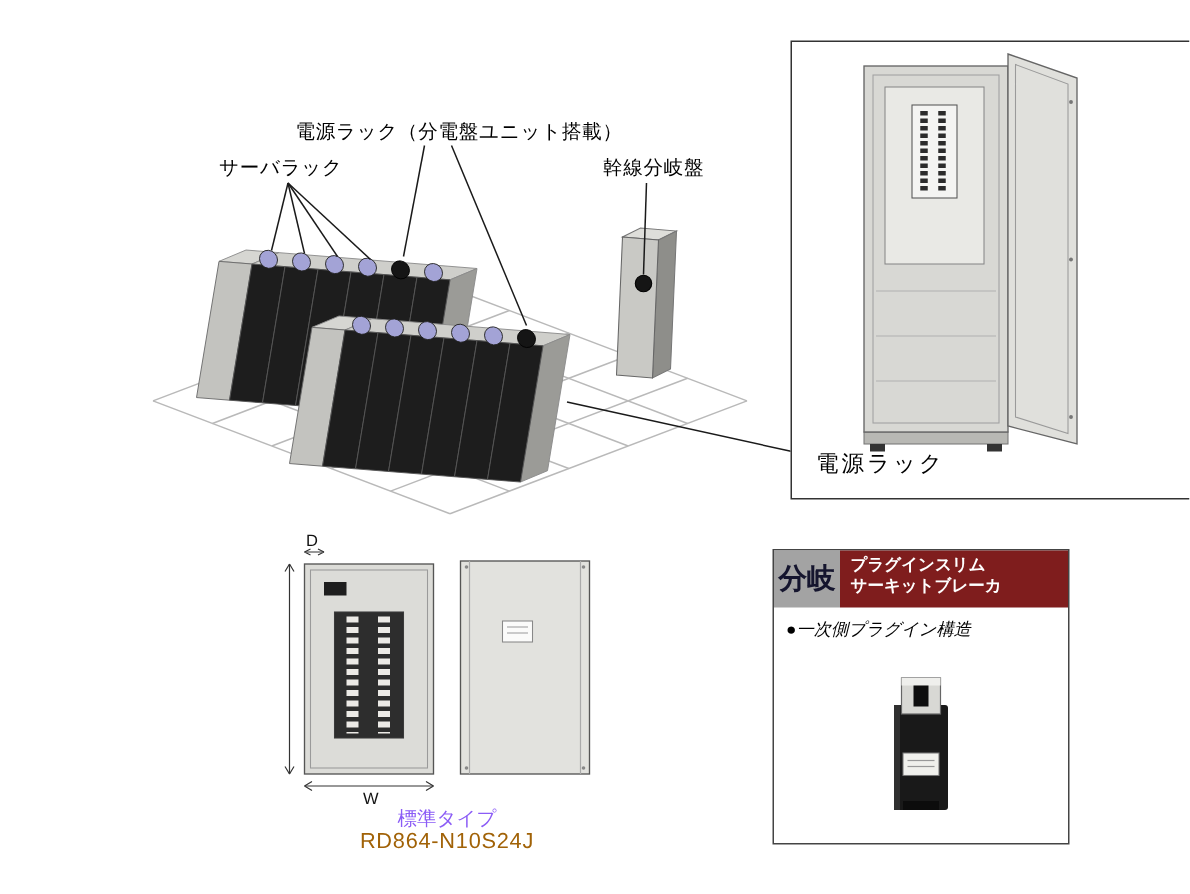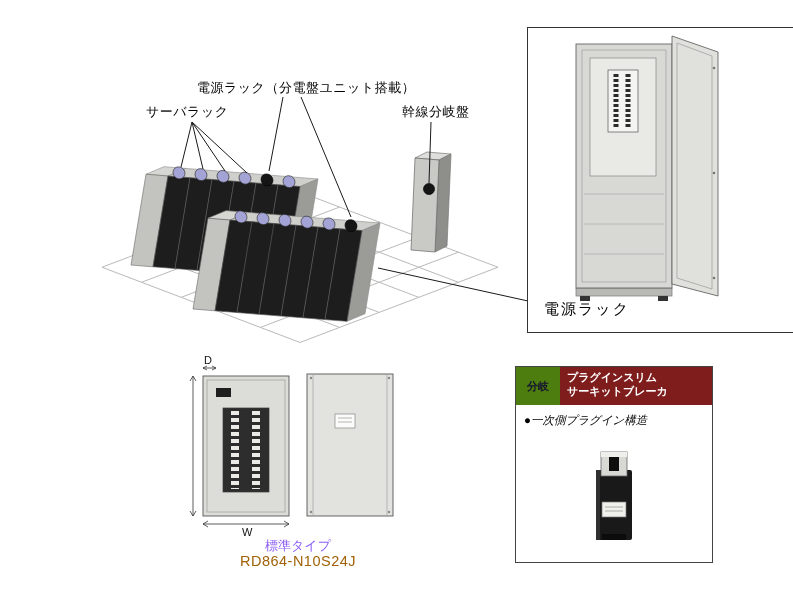--- a/index.html
+++ b/index.html
@@ -9,21 +9,21 @@
   .callout{position:absolute;font-size:13px;letter-spacing:0.5px;color:#000;white-space:nowrap;}
   .detail-box{position:absolute;left:527px;top:27px;width:258px;height:304px;
               border:1px solid #333;background:#fff;padding-left:18px;}
   .detail-label{position:absolute;left:16px;top:272px;font-size:15px;letter-spacing:2px;color:#000;}
   .type-label{position:absolute;left:183px;top:537px;width:230px;text-align:center;font-size:13px;color:#8b5cf6;}
   .model-number{position:absolute;left:183px;top:553px;width:230px;text-align:center;
                 font-size:14.5px;letter-spacing:0.5px;color:#a16207;}
   .breaker-box{position:absolute;left:515px;top:366px;width:196px;height:195px;
                border:1px solid #444;background:#fff;display:flex;flex-direction:column;}
   .bb-header{display:flex;height:38px;flex:0 0 auto;}
-  .bb-tag{width:44px;background:#4d7c0f;color:#15152e;font-size:11px;font-weight:bold;
+  .bb-tag{width:44px;background:#a3a3a3;color:#15152e;font-size:19px;font-weight:bold;
           display:flex;align-items:center;justify-content:center;}
   .bb-title{flex:1;background:#7f1d1d;color:#fff;font-size:11px;font-weight:bold;
             line-height:1.3;padding:3px 0 0 7px;}
   .bb-features{padding:7px 8px 0 8px;font-size:11.5px;line-height:1.55;color:#000;flex:0 0 auto;font-style:italic;}
   .bb-image{flex:1;display:flex;align-items:center;justify-content:center;}
   svg text{font-family:"Liberation Sans","DejaVu Sans",sans-serif;font-size:11px;fill:#111;}
 </style>
 </head>
 <body>
 

